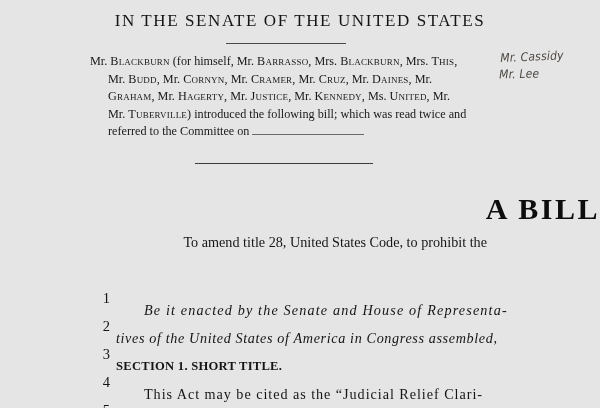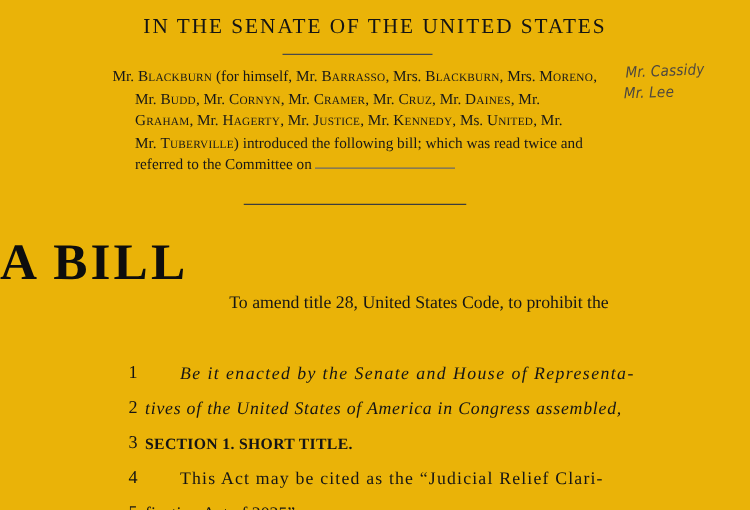--- a/index.html
+++ b/index.html
@@ -12,21 +12,21 @@
     background: #ffffff;
     font-family: "Liberation Serif", "DejaVu Serif", serif;
     color: #1a1a1a;
     overflow: hidden;
     position: relative;
   }
 
   .page {
     position: absolute;
     inset: 0;
-    background: #eab308;
+    background: #e5e5e5;
   }
 
   
   .senate-title {
     position: absolute;
     top: 11px;
     left: 0;
     width: 600px;
     text-align: center;
     font-size: 17px;
@@ -108,22 +108,22 @@
     margin-left: -2px;
     transform: rotate(0.8deg);
   }
 
   
   .bill-title {
     position: absolute;
     top: 192px;
     left: 0;
     width: 600px;
-    text-align: left;
-    font-size: 41px;
+    text-align: right;
+    font-size: 30px;
     line-height: 34px;
     font-weight: bold;
     letter-spacing: 2.5px;
     color: #0d0d0d;
   }
 
   
   .purpose {
     position: absolute;
     top: 230px;
@@ -153,21 +153,21 @@
     top: 0;
     width: 14px;
     text-align: right;
     font-size: 14.5px;
     line-height: 20px;
     color: #141414;
   }
   .bline .txt {
     position: absolute;
     left: 116px;
-    top: 1px;
+    top: 12px;
     width: 372px;
     font-size: 14.2px;
     line-height: 20px;
     color: #151515;
     white-space: nowrap;
   }
   .bline .txt.ital {
     font-style: italic;
     letter-spacing: 0.35px;
   }
@@ -187,21 +187,21 @@
 <div class="page">
 
   <div class="senate-title">
     <span>IN THE SENATE OF THE UNITED STATES</span>
   </div>
 
   <div class="rule-top"></div>
 
   <div class="sponsors">
     <span class="ln">
-      Mr.&nbsp;<span class="sc">Blackburn</span> (for himself, Mr.&nbsp;<span class="sc">Barrasso</span>, Mrs.&nbsp;<span class="sc">Blackburn</span>, Mrs.&nbsp;<span class="sc">Moreno</span>,
+      Mr.&nbsp;<span class="sc">Blackburn</span> (for himself, Mr.&nbsp;<span class="sc">Barrasso</span>, Mrs.&nbsp;<span class="sc">Blackburn</span>, Mrs.&nbsp;<span class="sc">This</span>,
     </span>
     <span class="ln indent">
       Mr.&nbsp;<span class="sc">Budd</span>, Mr.&nbsp;<span class="sc">Cornyn</span>, Mr.&nbsp;<span class="sc">Cramer</span>, Mr.&nbsp;<span class="sc">Cruz</span>, Mr.&nbsp;<span class="sc">Daines</span>, Mr.
     </span>
     <span class="ln indent">
       <span class="sc">Graham</span>, Mr.&nbsp;<span class="sc">Hagerty</span>, Mr.&nbsp;<span class="sc">Justice</span>, Mr.&nbsp;<span class="sc">Kennedy</span>, Ms.&nbsp;<span class="sc">United</span>, Mr.
     </span>
     <span class="ln indent">
       Mr.&nbsp;<span class="sc">Tuberville</span>) introduced the following bill; which was read twice and
     </span>

